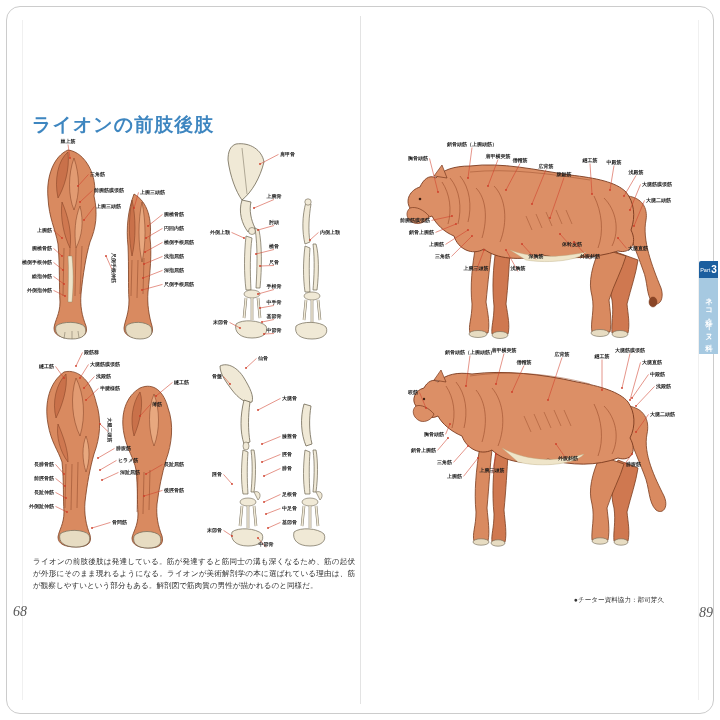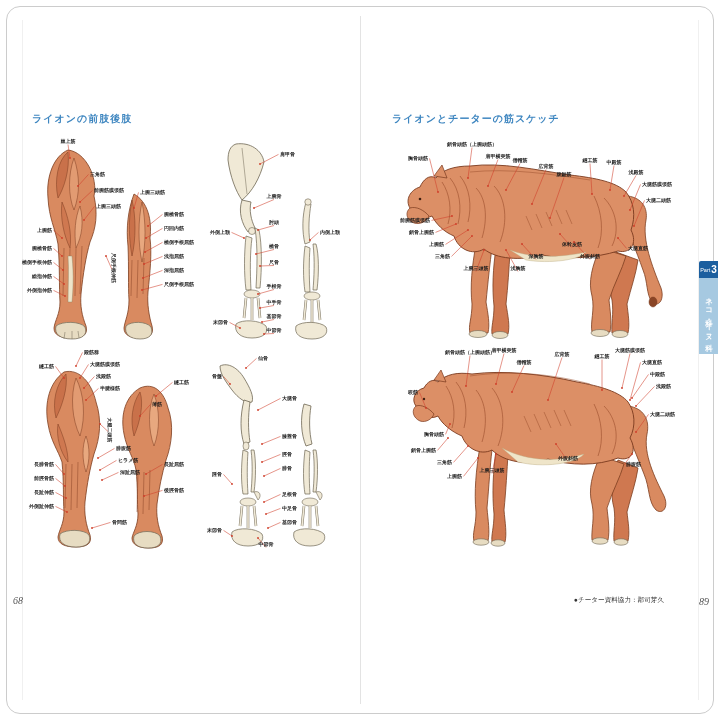--- a/index.html
+++ b/index.html
@@ -2,46 +2,45 @@
 <html><head>
 <meta charset="utf-8">
 <style>
   html,body{margin:0;padding:0;background:#ffffff;}
   #canvas{position:relative;width:720px;height:720px;background:#ffffff;overflow:hidden;
           font-family:"Liberation Sans",sans-serif;}
   .sheet{position:absolute;left:6px;top:6px;right:6px;bottom:6px;border:1px solid #cccccc;
          border-radius:14px;background:#ffffff;}
   .gutter{position:absolute;left:360px;top:16px;height:688px;width:1px;background:#e3e3e3;}
   .page-edge{position:absolute;top:20px;height:680px;width:1px;background:#f0f0f0;}
-  .title{position:absolute;font-size:10px;font-weight:bold;color:#3e86c0;letter-spacing:1px;white-space:nowrap;}
+  .title{position:absolute;font-size:19px;font-weight:bold;color:#3e86c0;letter-spacing:1px;white-space:nowrap;}
   .bodytext{position:absolute;font-size:7.6px;line-height:1.6;color:#2c2c2c;text-align:justify;}
   .credit{position:absolute;font-size:6.6px;color:#333;text-align:right;}
   .pagenum{position:absolute;font-family:"Liberation Serif",serif;font-style:italic;
-           font-size:10px;color:#555;}
+           font-size:14px;color:#555;margin-top:9px;}
   .tab-part{position:absolute;left:699px;top:261px;width:19px;height:17px;background:#1c5f9f;
             color:#fff;display:flex;align-items:center;justify-content:center;border-radius:2px 0 0 0;}
   .tab-part .p{font-size:5.5px;}
   .tab-part .n{font-size:10px;font-weight:bold;margin-left:1px;}
   .tab-cat{position:absolute;left:699px;top:278px;width:19px;height:76px;background:#a6c9e1;
            color:#fff;display:flex;align-items:center;justify-content:center;}
   .tab-cat span{writing-mode:vertical-rl;font-size:7.5px;letter-spacing:2px;font-weight:bold;}
   svg{position:absolute;overflow:visible;}
   svg text.lbl{font-family:"Liberation Sans",sans-serif;font-size:5px;font-weight:bold;fill:#1c1c1c;}
 </style>
 </head>
 <body>
 
 <div id="canvas">
   <div class="sheet"></div>
   <div class="gutter"></div>
   <div class="page-edge" style="left:22px"></div>
   <div class="page-edge" style="left:698px"></div>
 
   <div class="title" style="left:32px;top:112px">ライオンの前肢後肢</div>
-  <div class="title" style="left:392px;top:112px">ライオンとチーターの筋スケッチ</div>
 
   <svg id="fig-foreleg-muscles" style="left:28px;top:136px" width="172" height="212" viewBox="0 0 172 212">
     <g>
       <path d="M40,14 C26,20 18,40 20,62 C21,82 27,92 30,108 C32,130 31,150 32,166 C32,178 27,184 26,192 C26,199 32,202 44,202 C56,202 60,198 58,190 C54,180 52,170 53,158 C55,138 58,120 62,106 C68,92 70,78 66,60 C70,42 58,16 40,14 Z" fill="#d98a60" stroke="#7c3d20" stroke-width="0.8"></path>
       <path d="M40,16 C30,24 26,44 30,62 C36,52 42,34 40,16 Z" fill="#c9714a" stroke="#7c3d20" stroke-width="0.5"></path>
       <path d="M46,22 C52,40 52,58 46,74 C40,60 40,38 46,22 Z" fill="#e29b72" stroke="#7c3d20" stroke-width="0.5"></path>
       <path d="M34,66 C40,80 44,96 42,112 C36,100 32,82 34,66 Z" fill="#cf7850" stroke="#7c3d20" stroke-width="0.5"></path>
       <path d="M52,70 C56,86 54,100 48,112 C46,96 47,82 52,70 Z" fill="#e8a87f" stroke="#7c3d20" stroke-width="0.5"></path>
       <path d="M36,112 L35,160 M42,112 L41,162 M48,112 L47,160 M54,110 L52,158" stroke="#8a4526" stroke-width="0.5" fill="none"></path>
       <path d="M44,120 C46,140 45,155 44,166 L40,166 C40,150 41,134 40,120 Z" fill="#eee4c9" stroke="#8a7f5e" stroke-width="0.4"></path>
@@ -466,20 +465,21 @@
         <text x="176" y="116" class="lbl" text-anchor="middle">外腹斜筋</text>
         <line x1="232.5" y1="120.4" x2="240" y2="110" stroke="#cf3c28" stroke-width="0.55"></line>
         <circle cx="240" cy="110" r="0.9" fill="#cf3c28"></circle>
         <text x="234" y="122" class="lbl" text-anchor="start">腓腹筋</text>
         <line x1="71.5" y1="132.4" x2="86" y2="114" stroke="#cf3c28" stroke-width="0.55"></line>
         <circle cx="86" cy="114" r="0.9" fill="#cf3c28"></circle>
         <text x="70" y="134" class="lbl" text-anchor="end">上腕筋</text>
       </g>
   </svg>
 
+  <div class="bodytext" style="left:33px;top:556px;width:322px">ライオンの前肢後肢は発達している。筋が発達すると筋同士の溝も深くなるため、筋の起伏が外形にそのまま現れるようになる。ライオンが美術解剖学の本に選ばれている理由は、筋が観察しやすいという部分もある。解剖図で筋肉質の男性が描かれるのと同様だ。</div>
   <div class="credit" style="left:392px;top:596px;width:272px">●チーター資料協力：郡司芽久</div>
 
   <div class="pagenum" style="left:13px;top:595px">68</div>
   <div class="pagenum" style="left:699px;top:596px">89</div>
 
   <div class="tab-part">
     <span class="p">Part</span>
     <span class="n">3</span>
   </div>
   <div class="tab-cat">

